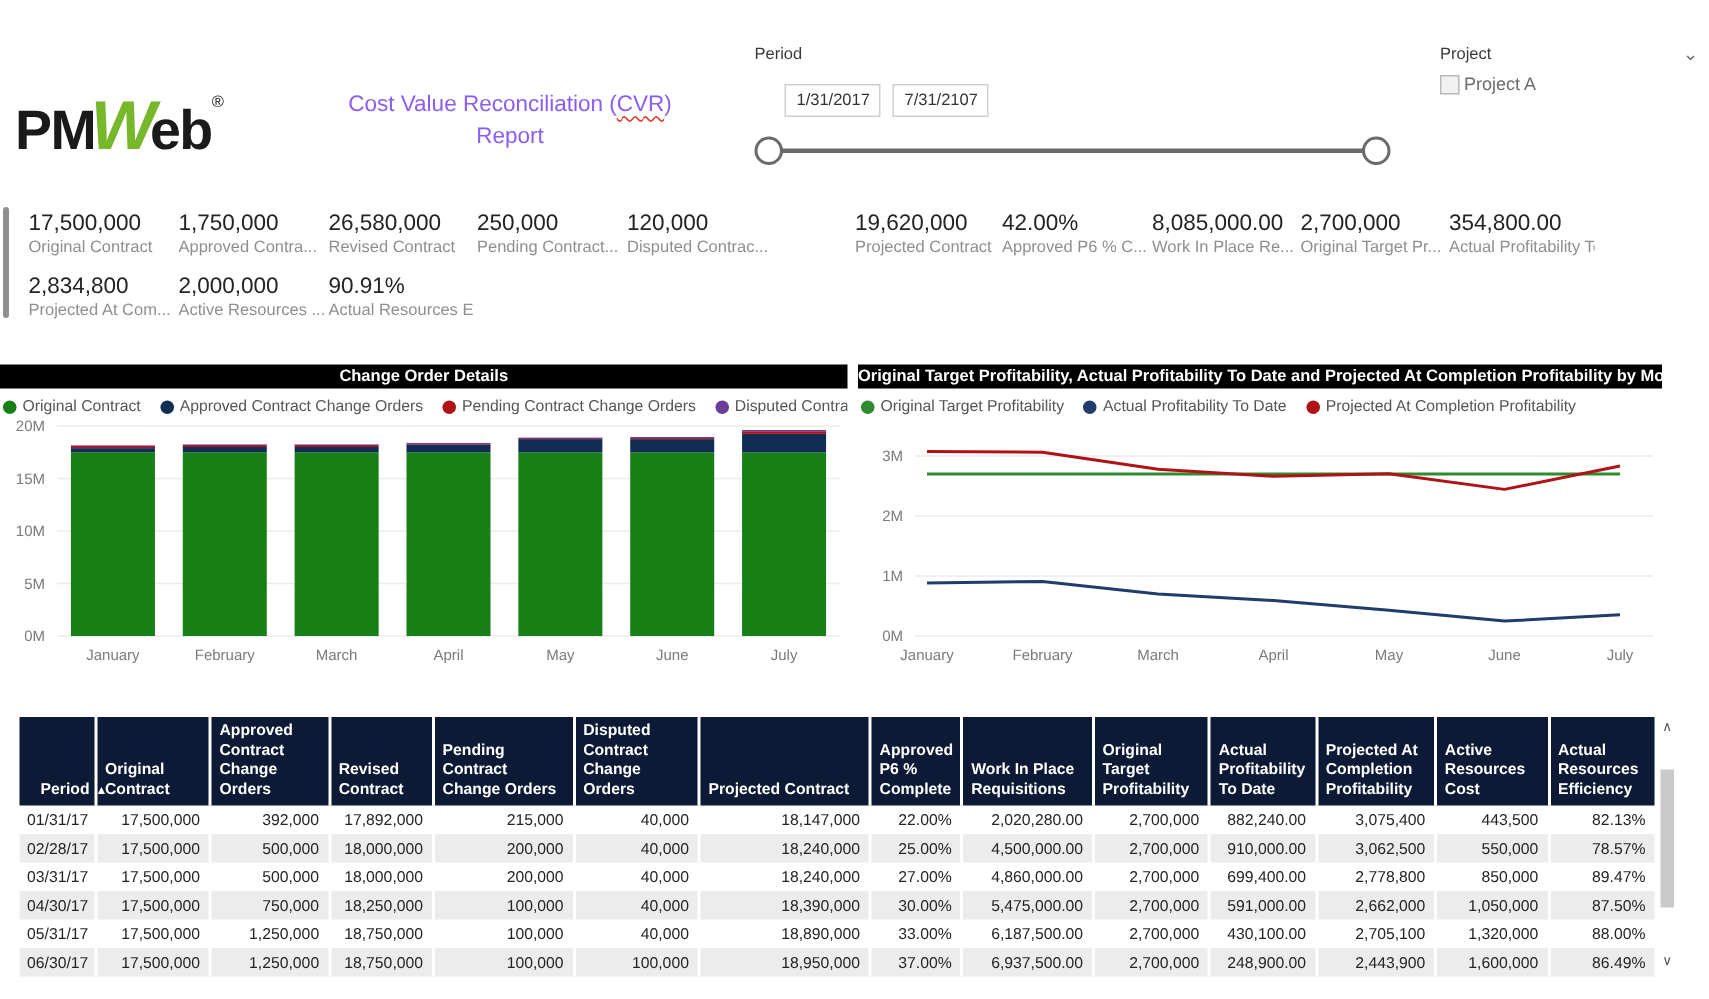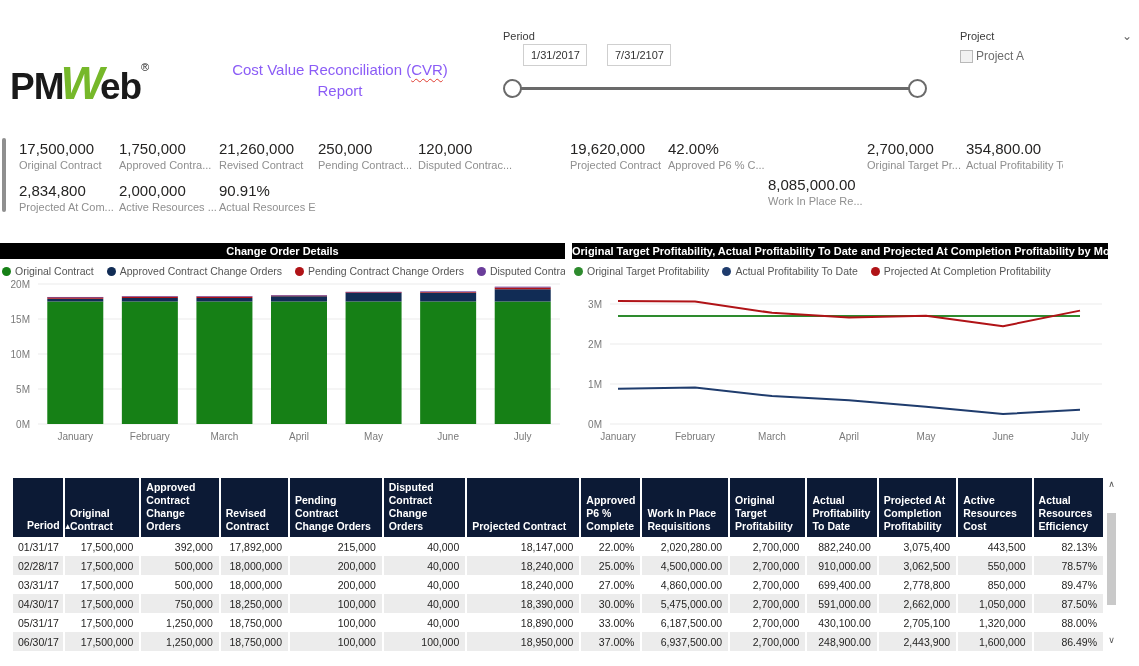--- a/index.html
+++ b/index.html
@@ -10,21 +10,21 @@
   
   .logo { position:absolute; left:10px; top:56px; font-size:37px; font-weight:800; color:#1a1a1a; letter-spacing:-1px; }
   .logo .w { color:#76b82a; font-style:italic; font-size:46px; font-weight:800; margin:0 -3px; }
   .logo sup { font-size:11px; vertical-align:28px; font-weight:400; }
   .report-title { position:absolute; left:215px; top:59px; width:250px; text-align:center;
                   font-size:15px; color:#8b5cf6; line-height:21px; }
   .cvr { text-decoration:underline wavy #e03c31; text-decoration-thickness:1px; text-underline-offset:3px; }
 
   .slicer-label { font-size:11px; color:#3a3a3a; }
   #period-slicer { position:absolute; left:503px; top:30px; width:430px; }
-  .date-row { margin-top:2px; display:flex; gap:20px;padding-left:20px; }
+  .date-row { margin-top:14px; display:flex; gap:8px;padding-left:20px; }
   .date-box { width:64px; height:22px; border:1px solid #cfcfcf; background:#fff; font-family:"Liberation Sans",sans-serif;
               font-size:11px; color:#333; padding:0 0 0 7px; }
   .slider { position:relative; height:24px; margin-top:10px; width:424px; }
   .slider .track { position:absolute; left:9px; right:9px; top:11px; height:3px; background:#6a6a6a; }
   .handle { position:absolute; top:3px; width:19px; height:19px; border:2px solid #6a6a6a; border-radius:50%; background:#fff; }
   .handle.left { left:0; } .handle.right { right:0; }
 
   #project-slicer { position:absolute; left:960px; top:30px; width:172px; }
   .proj-head { display:flex; justify-content:space-between; align-items:center; }
   .chev { font-size:12px; color:#666; line-height:10px; }
@@ -107,40 +107,40 @@
   <div id="kpi-grid">
       <div class="kpi" style="left: 19px; top: 140px;">
         <div class="kpi-value">17,500,000</div>
         <div class="kpi-label">Original Contract</div>
       </div>
       <div class="kpi" style="left: 119px; top: 140px;">
         <div class="kpi-value">1,750,000</div>
         <div class="kpi-label">Approved Contra...</div>
       </div>
       <div class="kpi" style="left: 219px; top: 140px;">
-        <div class="kpi-value">21,260,000</div>
+        <div class="kpi-value">26,580,000</div>
         <div class="kpi-label">Revised Contract</div>
       </div>
       <div class="kpi" style="left: 318px; top: 140px;">
         <div class="kpi-value">250,000</div>
         <div class="kpi-label">Pending Contract...</div>
       </div>
       <div class="kpi" style="left: 418px; top: 140px;">
         <div class="kpi-value">120,000</div>
         <div class="kpi-label">Disputed Contrac...</div>
       </div>
       <div class="kpi" style="left: 570px; top: 140px;">
         <div class="kpi-value">19,620,000</div>
         <div class="kpi-label">Projected Contract</div>
       </div>
       <div class="kpi" style="left: 668px; top: 140px;">
         <div class="kpi-value">42.00%</div>
         <div class="kpi-label">Approved P6 % C...</div>
       </div>
-      <div class="kpi" style="left: 768px; top: 140px; margin-top: 36px;">
+      <div class="kpi" style="left: 768px; top: 140px;">
         <div class="kpi-value">8,085,000.00</div>
         <div class="kpi-label">Work In Place Re...</div>
       </div>
       <div class="kpi" style="left: 867px; top: 140px;">
         <div class="kpi-value">2,700,000</div>
         <div class="kpi-label">Original Target Pr...</div>
       </div>
       <div class="kpi" style="left: 966px; top: 140px;">
         <div class="kpi-value">354,800.00</div>
         <div class="kpi-label">Actual Profitability To...</div>

